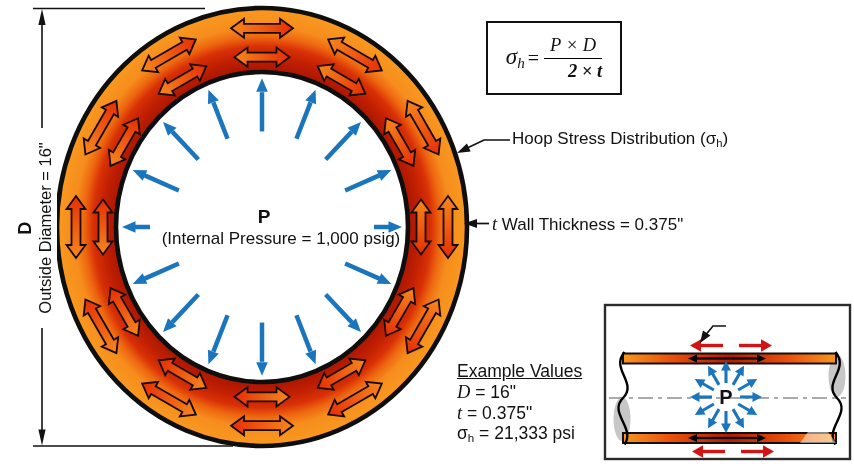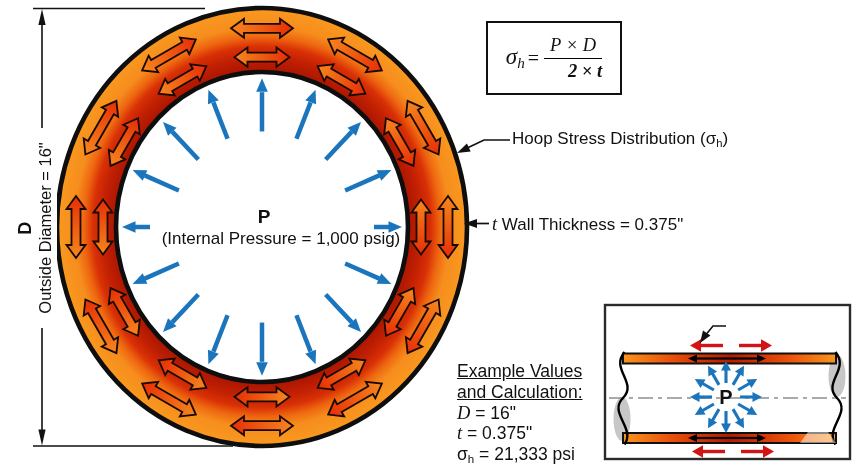--- a/index.html
+++ b/index.html
@@ -211,21 +211,20 @@
 
   <div class="olay" id="wall-label"><span class="varname">t</span><span> Wall Thickness = 0.375"</span></div>
 
   <div class="olay" id="center-label">
     <div class="p">P</div>
     <div class="pr">(Internal Pressure = 1,000 psig)</div>
   </div>
 
   <div class="olay" id="example-block">
     <div class="u">Example Values</div>
-    <div class="u">and Calculation:</div>
     <div><span class="varname">D</span><span> = 16"</span></div>
     <div><span class="varname">t</span><span> = 0.375"</span></div>
     <div><span>σ</span><span class="sub">h</span><span> = 21,333 psi</span></div>
   </div>
 
   <div class="olay" id="inset-p">P</div>
 
 </div>
 
 </body></html>

